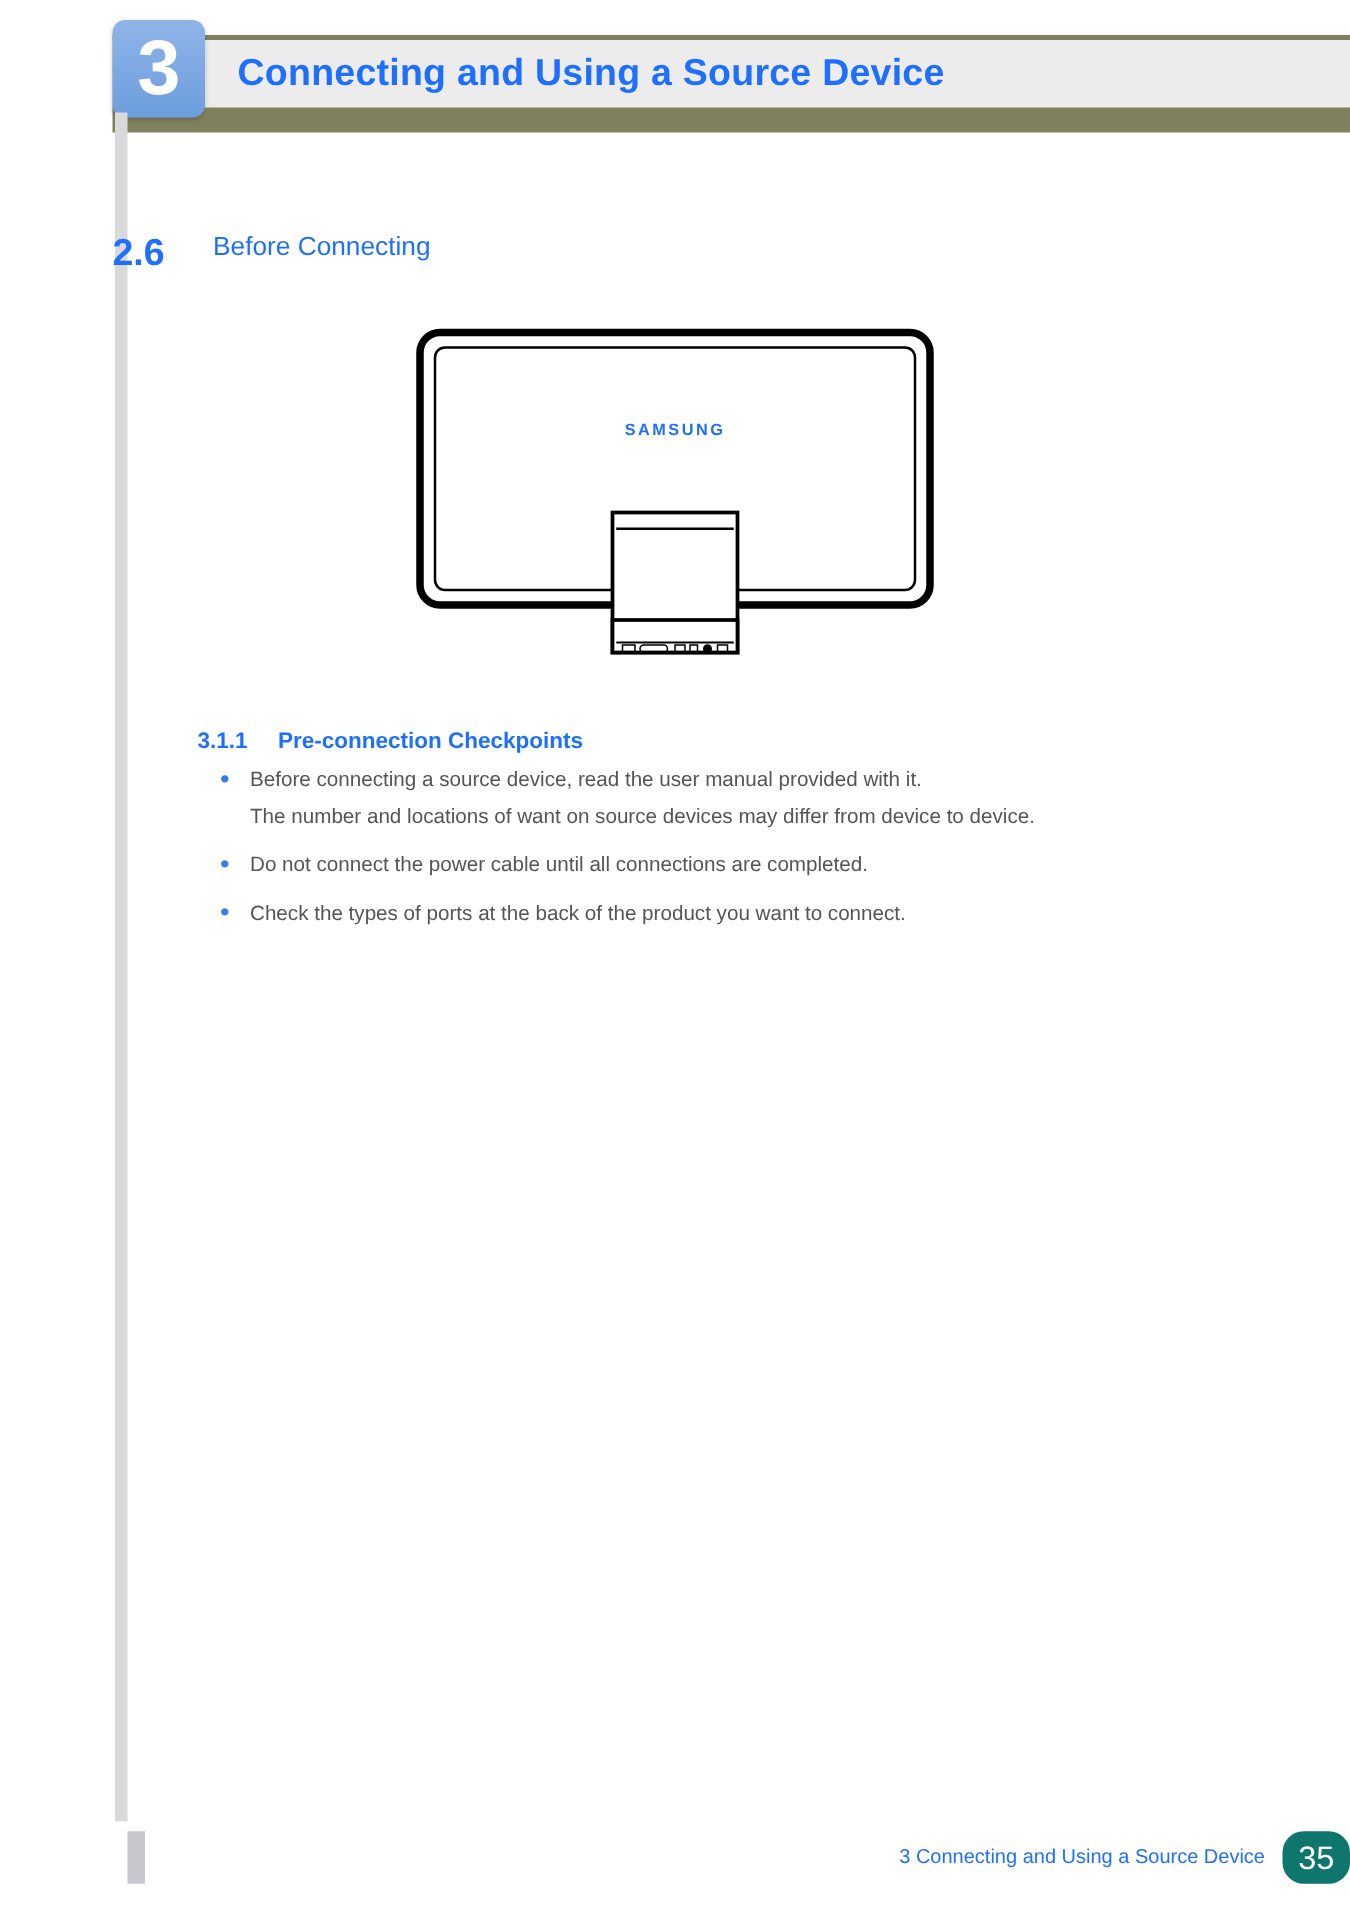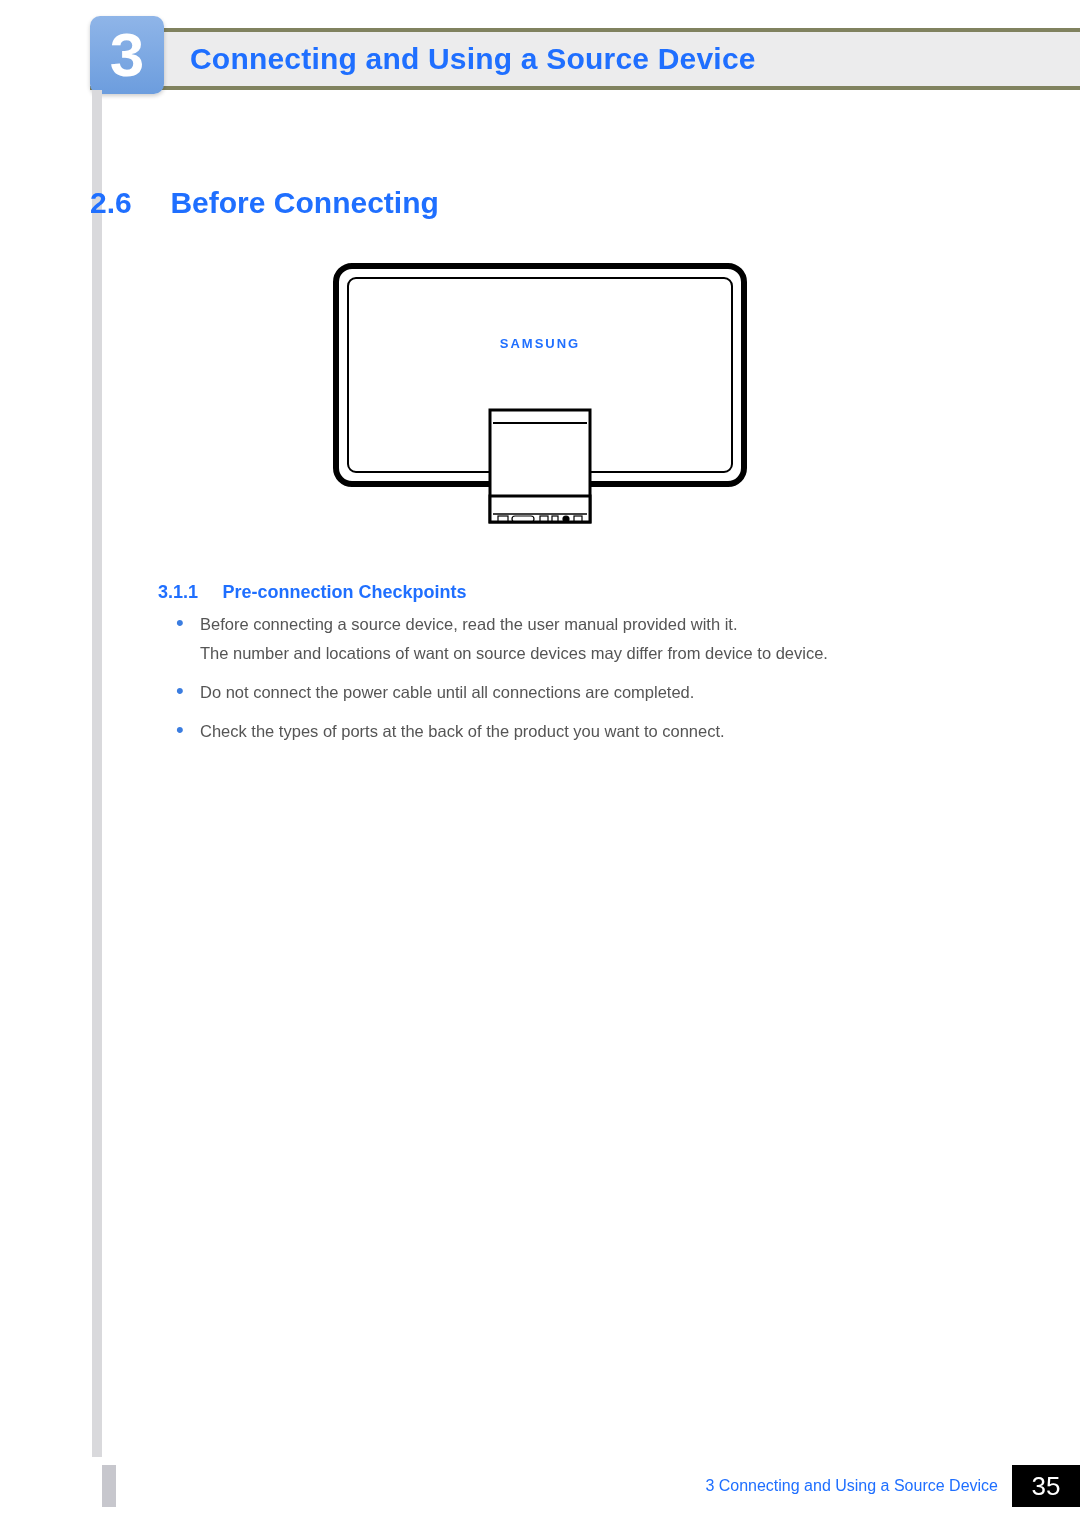--- a/index.html
+++ b/index.html
@@ -11,21 +11,21 @@
     position: relative;
     color: #555;
   }
 
   
   .header-bar {
     position: absolute;
     top: 28px;
     left: 90px;
     right: 0;
-    height: 62px;
+    height: 78px;
     background: #80825f;
   }
   .header-inner {
     position: absolute;
     top: 4px;
     left: 0;
     right: 0;
     height: 54px;
     background: #ececed;
     display: flex;
@@ -82,22 +82,22 @@
     display: inline-block;
     width: 76px;
     color: #1f6fff;
     font-size: 30px;
     font-weight: bold;
     vertical-align: top;
   }
   .section-title {
     display: inline-block;
     color: #1f6fff;
-    font-size: 30px;
-    font-weight: bold;
+    font-size: 21px;
+    font-weight: normal;
   }
 
   
   .illustration {
     position: absolute;
     top: 260px;
     left: 50%;
     transform: translateX(-50%);
   }
 
@@ -159,27 +159,28 @@
     background: #c7c7cd;
     margin-right: auto;
   }
   .footer-text {
     color: #1f6fff;
     font-size: 16px;
     align-self: center;
     margin-right: 14px;
   }
   .footer-pagebox {
-    width: 68px;
-    background: #000000;
+    width: 54px;
+    background: #0f766e;
     color: #ffffff;
     display: flex;
     align-items: center;
     justify-content: center;
     font-size: 26px;
+    border-radius: 17px;
   }
 </style>
 </head>
 <body>
 
 <div class="header-bar">
   <div class="header-inner">
     <span class="chapter-title">Connecting and Using a Source Device</span>
   </div>
 </div>

